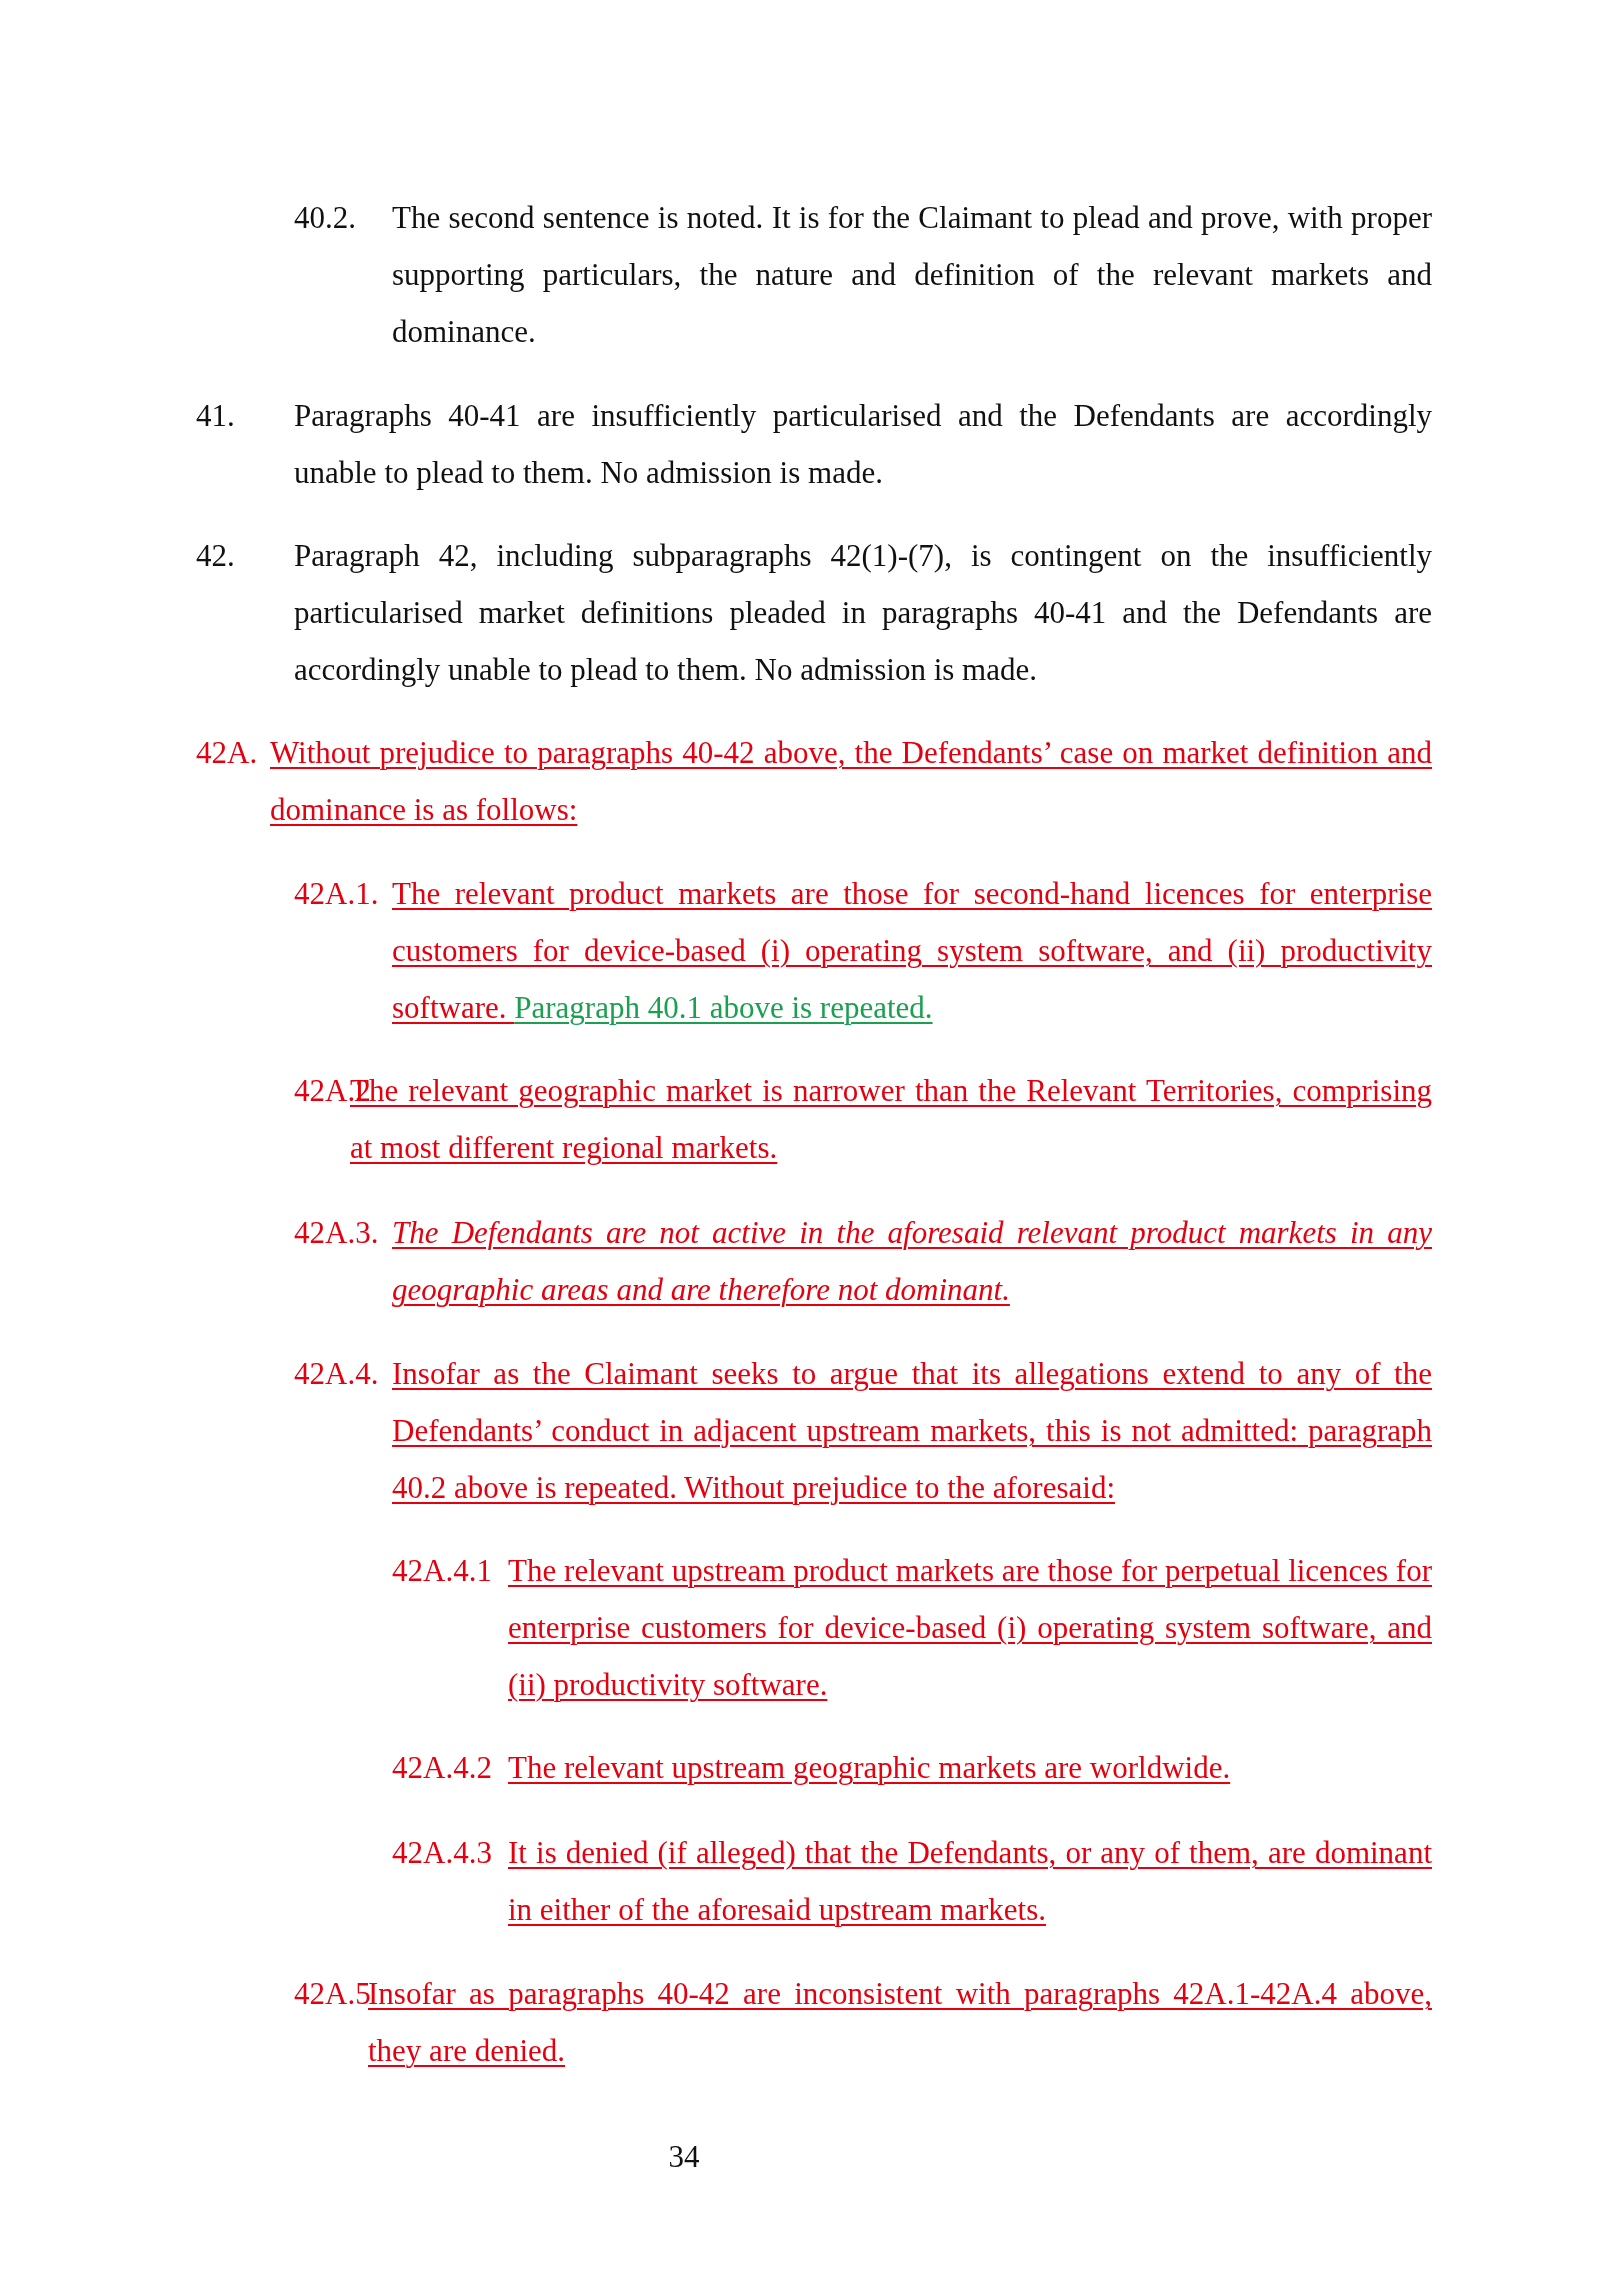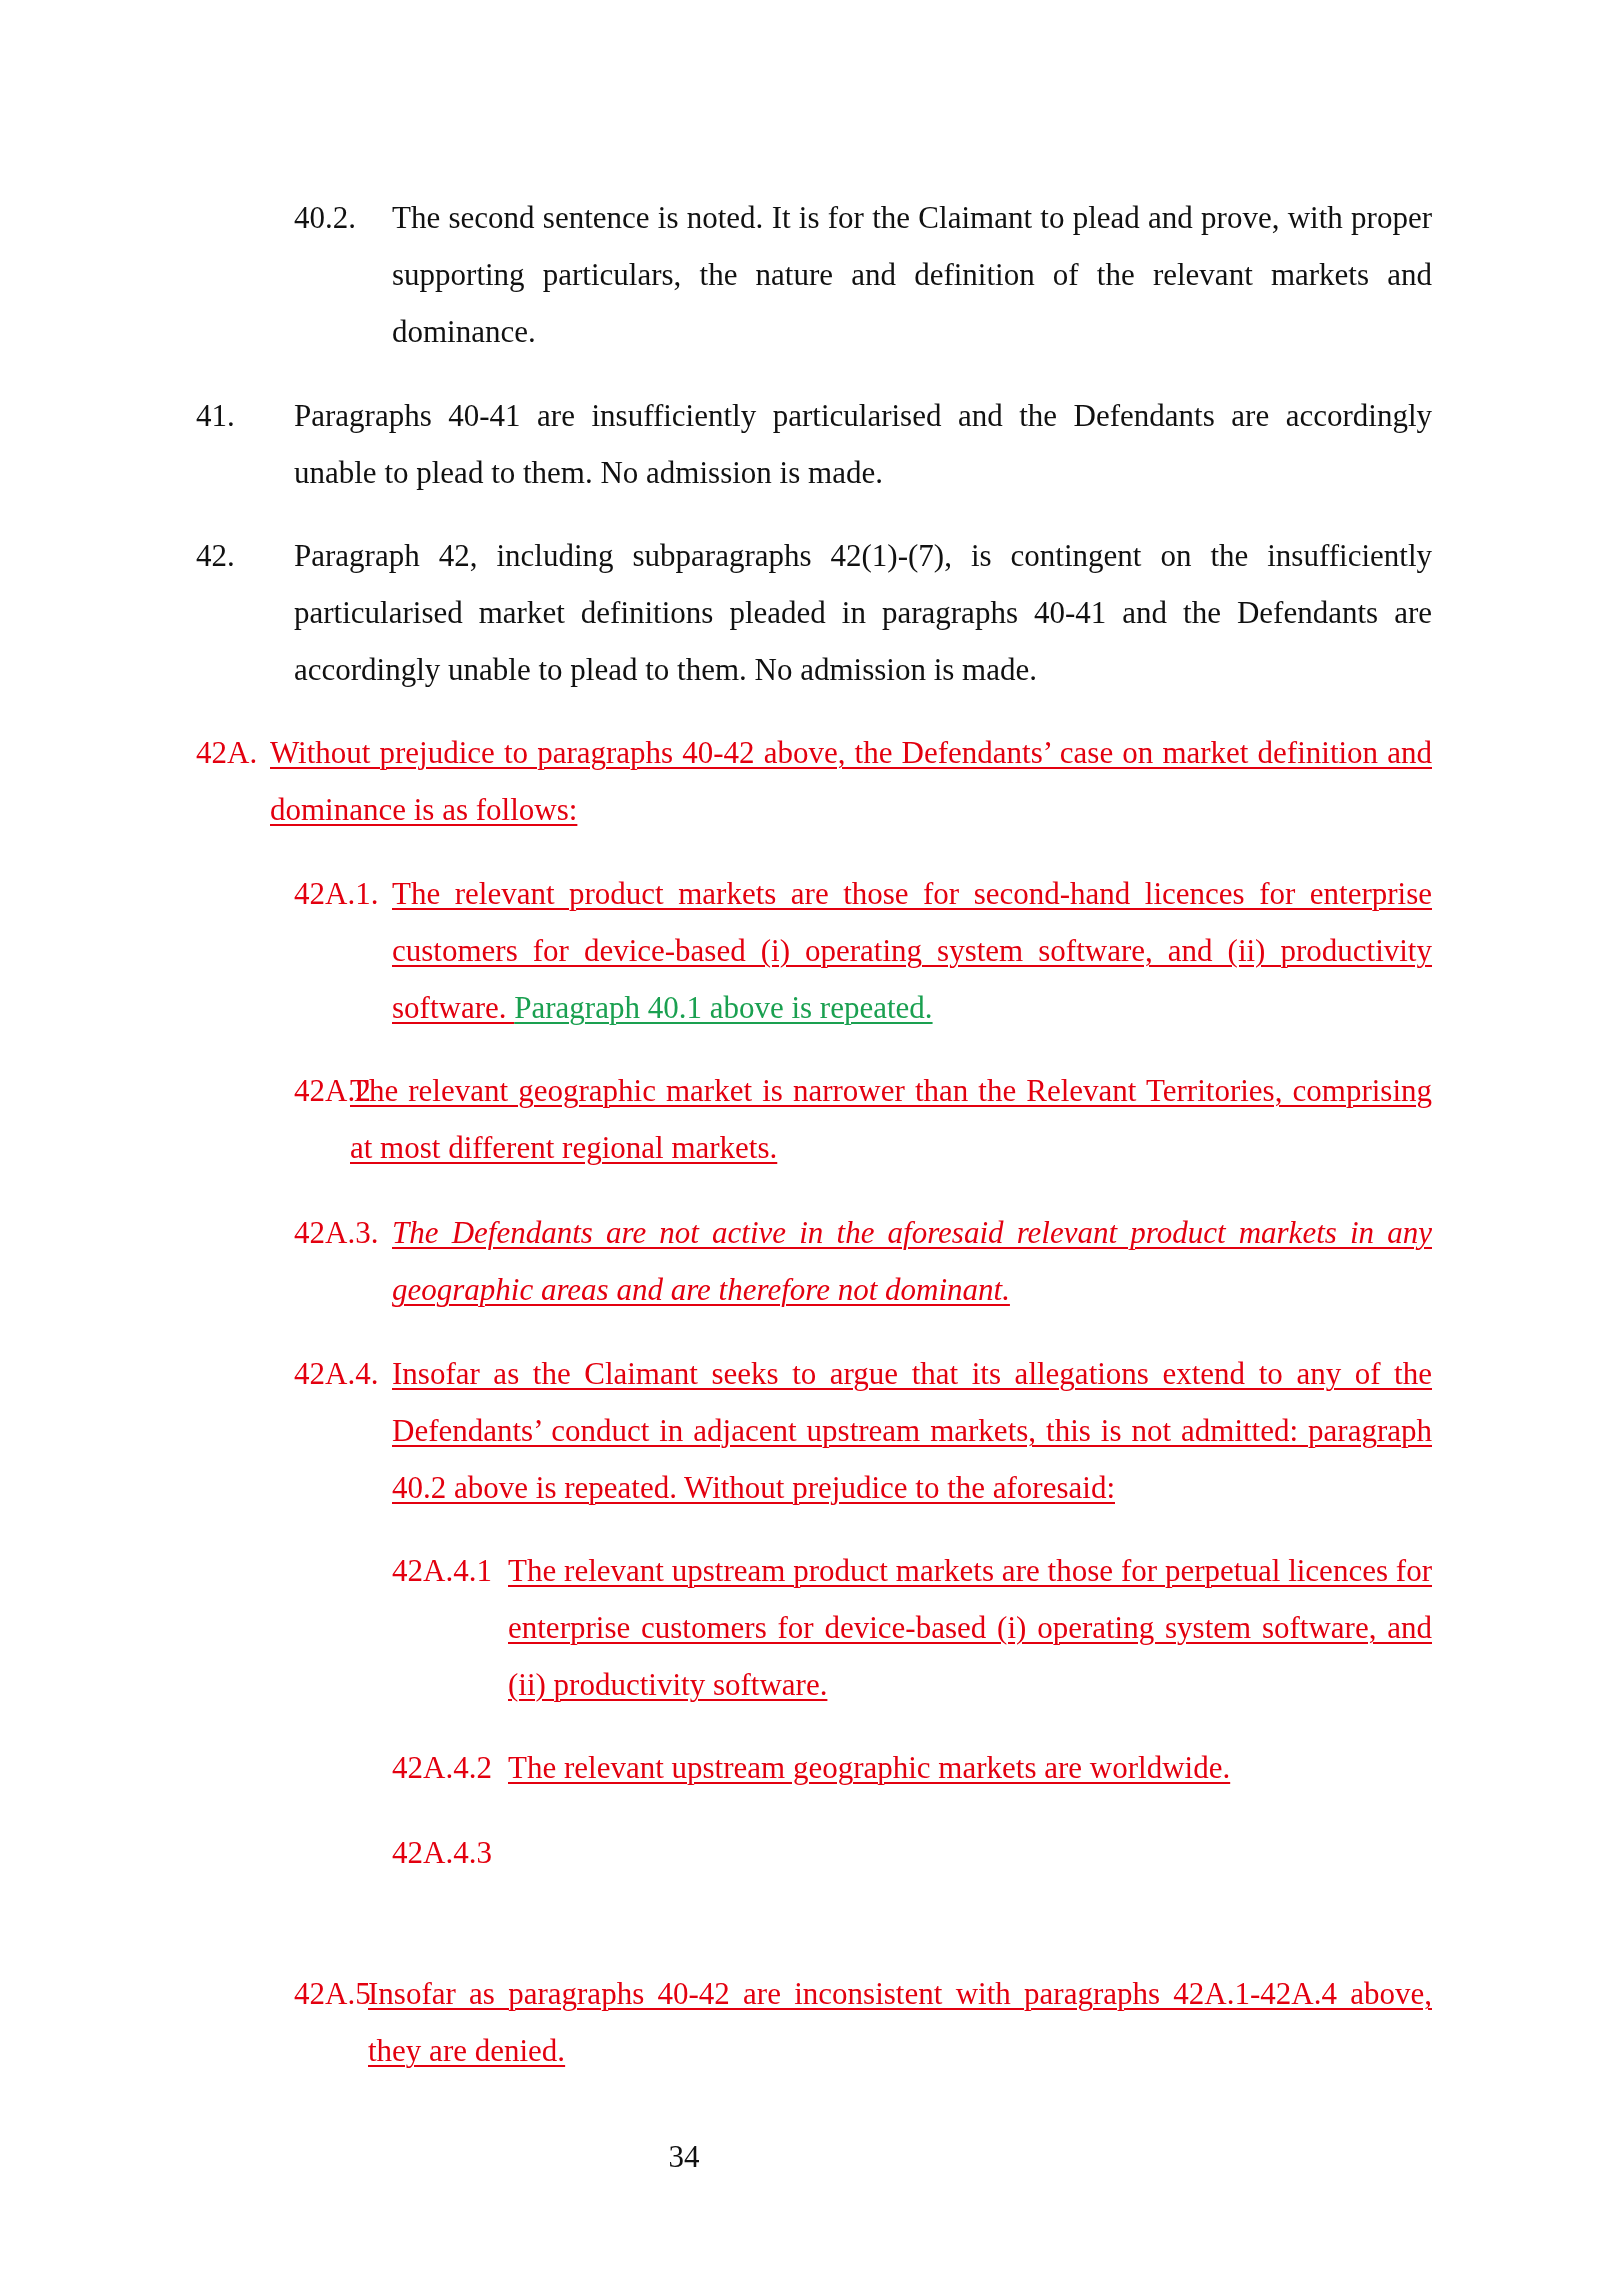--- a/index.html
+++ b/index.html
@@ -61,20 +61,21 @@
   <div class="txt" style="margin-left:116px;"><span class="ul">The relevant upstream product markets are those for perpetual licences for enterprise customers for device-based (i) operating system software, and (ii) productivity software.</span></div>
 </div>
 
 <div class="para red" style="left:392px; top:1739px; width:1040px;">
   <span class="num">42A.4.2</span>
   <div class="txt" style="margin-left:116px;"><span class="ul">The relevant upstream geographic markets are worldwide.</span></div>
 </div>
 
 <div class="para red" style="left:392px; top:1824px; width:1040px;">
   <span class="num">42A.4.3</span>
+  <div class="txt" style="margin-left:116px;"><span class="ul">It is denied (if alleged) that the Defendants, or any of them, are dominant in either of the aforesaid upstream markets.</span></div>
 </div>
 
 <div class="para red" style="left:294px; top:1965px; width:1138px;">
   <span class="num">42A.5</span>
   <div class="txt" style="margin-left:74px;"><span class="ul">Insofar as paragraphs 40-42 are inconsistent with paragraphs 42A.1-42A.4 above, they are denied.</span></div>
 </div>
 
 <div class="pageno">34</div>
 
 

